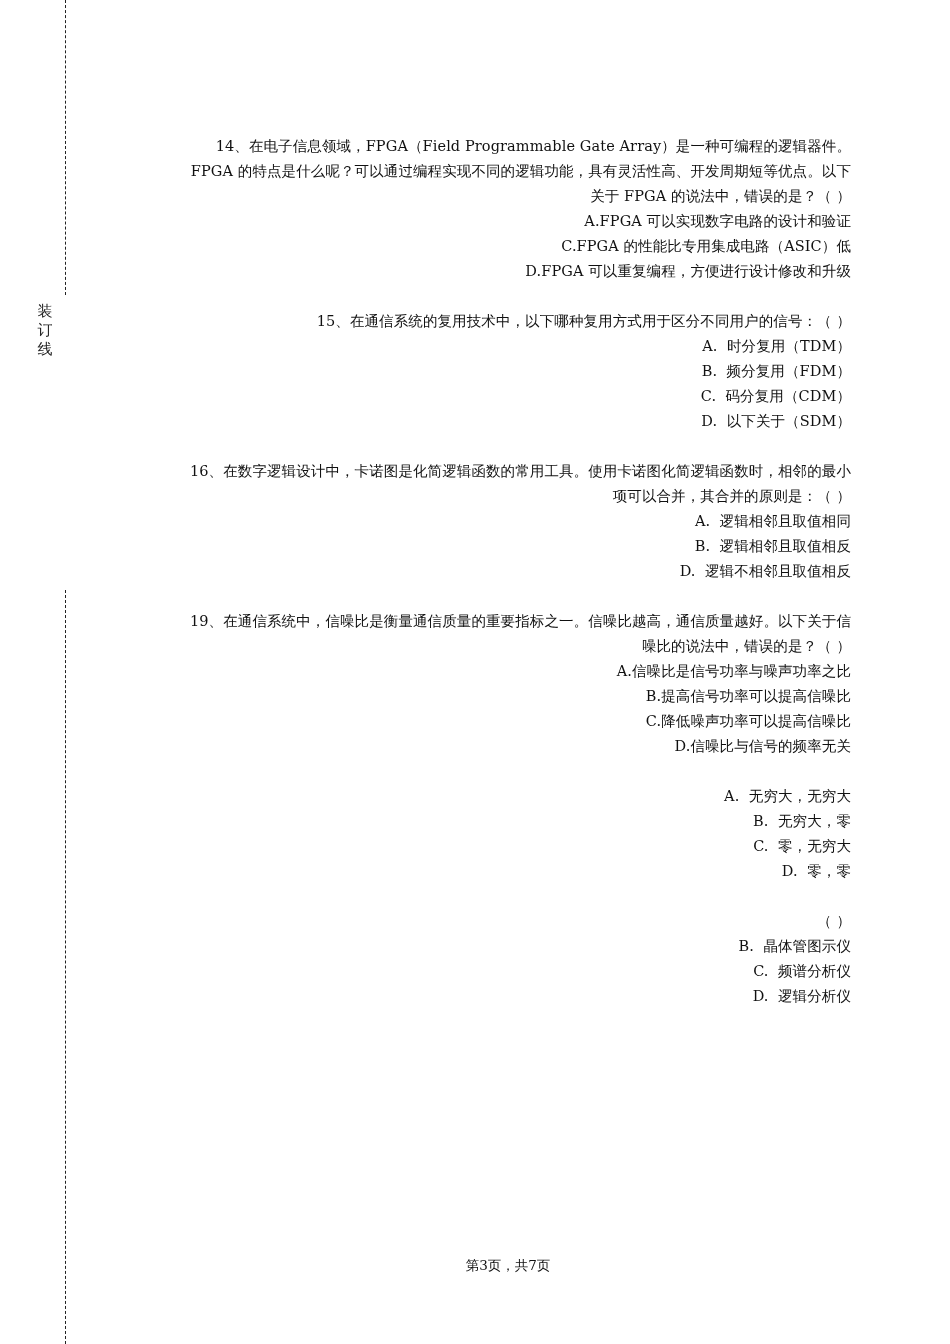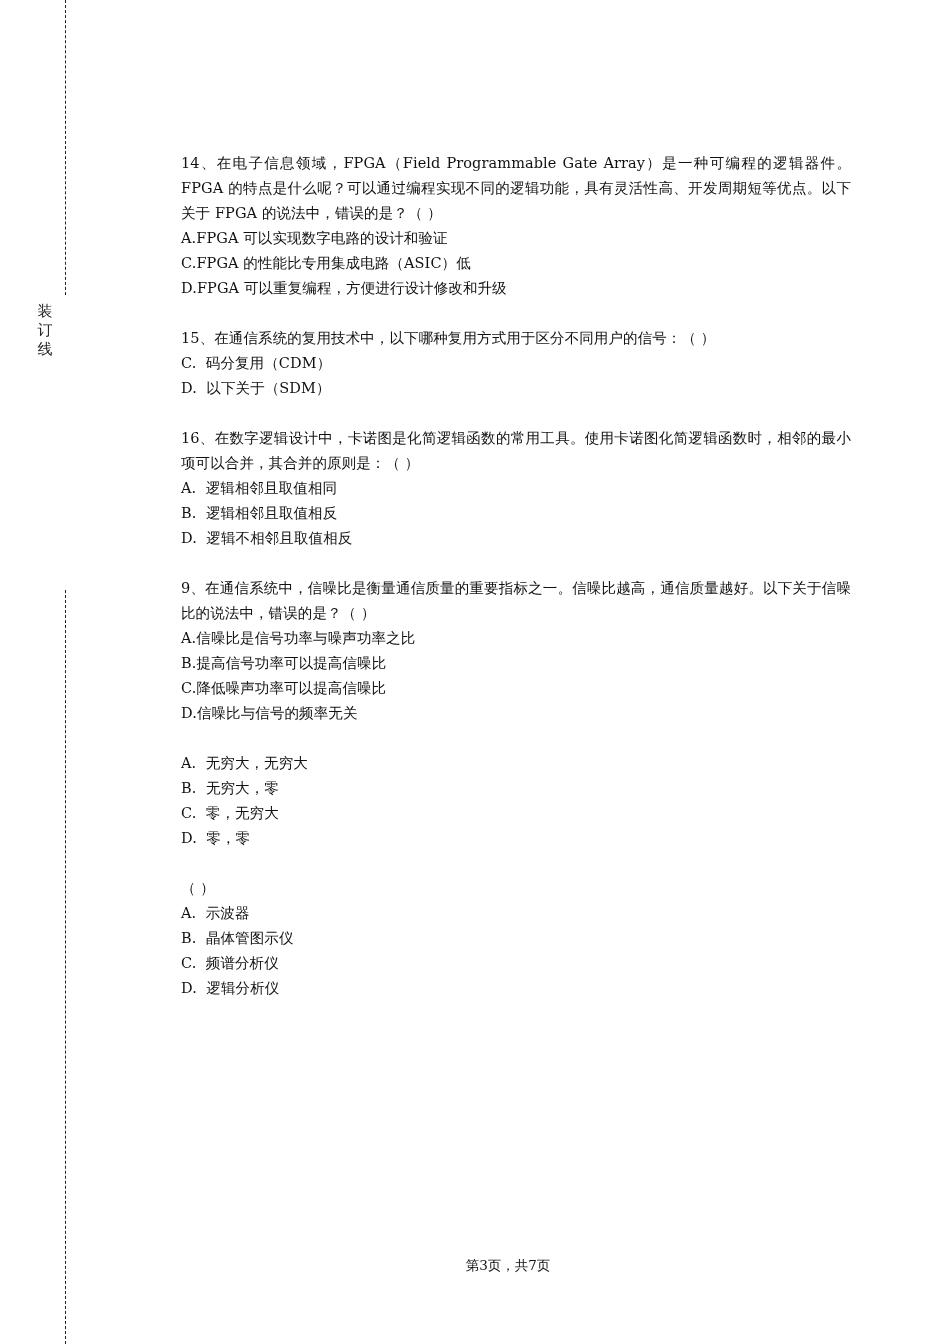--- a/index.html
+++ b/index.html
@@ -14,25 +14,25 @@
     }
     .binding-line.top { top: 0; height: 295px; }
     .binding-line.bottom { top: 590px; height: 754px; }
     .binding-label {
       position: absolute; left: 37px; top: 302px;
       width: 16px; font-size: 15px; line-height: 19px;
       text-align: center; color: #222;
     }
     .binding-label span { display: block; }
     .content {
-      position: absolute; left: 181px; top: 151px; width: 670px;
+      position: absolute; left: 181px; top: 134px; width: 670px;
       font-size: 14.5px; line-height: 25px; letter-spacing: 0.1px;
     }
     .question { margin-bottom: 25px; }
-    .question p { margin: 0; }
+    .question p { margin: 0; text-align: right; }
     .q-stem { text-align: justify; }
     .footer {
       position: absolute; left: 0; width: 1016px; top: 1257px;
       text-align: center; font-size: 13.5px; color: #111;
     }
   </style>
 </head>
 <body>
 
 <div class="binding-line top"></div>
@@ -47,49 +47,50 @@
 
   <div class="question">
     <p class="q-stem">14、在电子信息领域，FPGA（Field Programmable Gate Array）是一种可编程的逻辑器件。FPGA 的特点是什么呢？可以通过编程实现不同的逻辑功能，具有灵活性高、开发周期短等优点。以下关于 FPGA 的说法中，错误的是？（ ）</p>
     <p>A.FPGA 可以实现数字电路的设计和验证</p>
     <p>C.FPGA 的性能比专用集成电路（ASIC）低</p>
     <p>D.FPGA 可以重复编程，方便进行设计修改和升级</p>
   </div>
 
   <div class="question">
     <p class="q-stem">15、在通信系统的复用技术中，以下哪种复用方式用于区分不同用户的信号：（ ）</p>
+    <p style="white-space:pre">A.  时分复用（TDM）</p>
+    <p style="white-space:pre">B.  频分复用（FDM）</p>
     <p style="white-space:pre">C.  码分复用（CDM）</p>
     <p style="white-space:pre">D.  以下关于（SDM）</p>
   </div>
 
   <div class="question">
     <p class="q-stem">16、在数字逻辑设计中，卡诺图是化简逻辑函数的常用工具。使用卡诺图化简逻辑函数时，相邻的最小项可以合并，其合并的原则是：（ ）</p>
     <p style="white-space:pre">A.  逻辑相邻且取值相同</p>
     <p style="white-space:pre">B.  逻辑相邻且取值相反</p>
     <p style="white-space:pre">D.  逻辑不相邻且取值相反</p>
   </div>
 
   <div class="question">
-    <p class="q-stem">9、在通信系统中，信噪比是衡量通信质量的重要指标之一。信噪比越高，通信质量越好。以下关于信噪比的说法中，错误的是？（ ）</p>
+    <p class="q-stem">19、在通信系统中，信噪比是衡量通信质量的重要指标之一。信噪比越高，通信质量越好。以下关于信噪比的说法中，错误的是？（ ）</p>
     <p>A.信噪比是信号功率与噪声功率之比</p>
     <p>B.提高信号功率可以提高信噪比</p>
     <p>C.降低噪声功率可以提高信噪比</p>
     <p>D.信噪比与信号的频率无关</p>
   </div>
 
   <div class="question">
     <p style="white-space:pre">A.  无穷大，无穷大</p>
     <p style="white-space:pre">B.  无穷大，零</p>
     <p style="white-space:pre">C.  零，无穷大</p>
     <p style="white-space:pre">D.  零，零</p>
   </div>
 
   <div class="question">
     <p>（ ）</p>
-    <p style="white-space:pre">A.  示波器</p>
     <p style="white-space:pre">B.  晶体管图示仪</p>
     <p style="white-space:pre">C.  频谱分析仪</p>
     <p style="white-space:pre">D.  逻辑分析仪</p>
   </div>
 
 
 </div>
 
 <div class="footer">
   <span>第3页，共7页</span>

